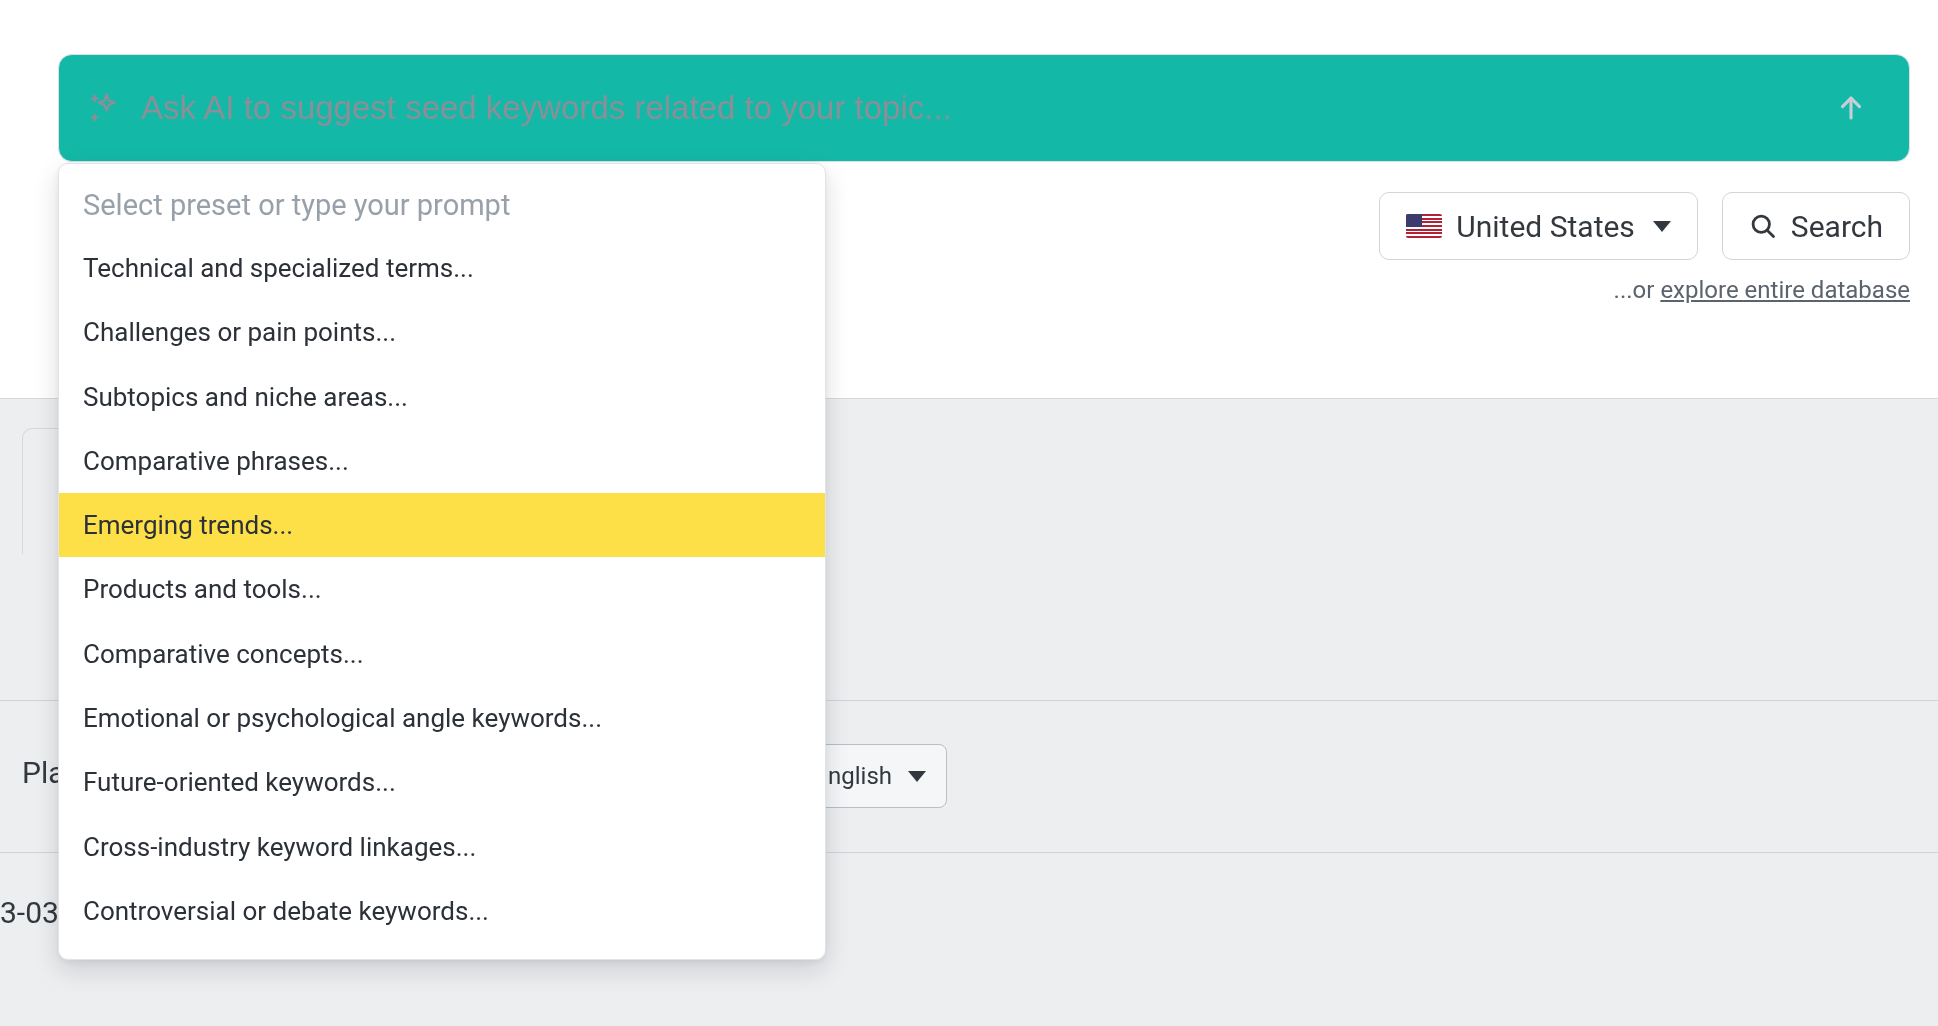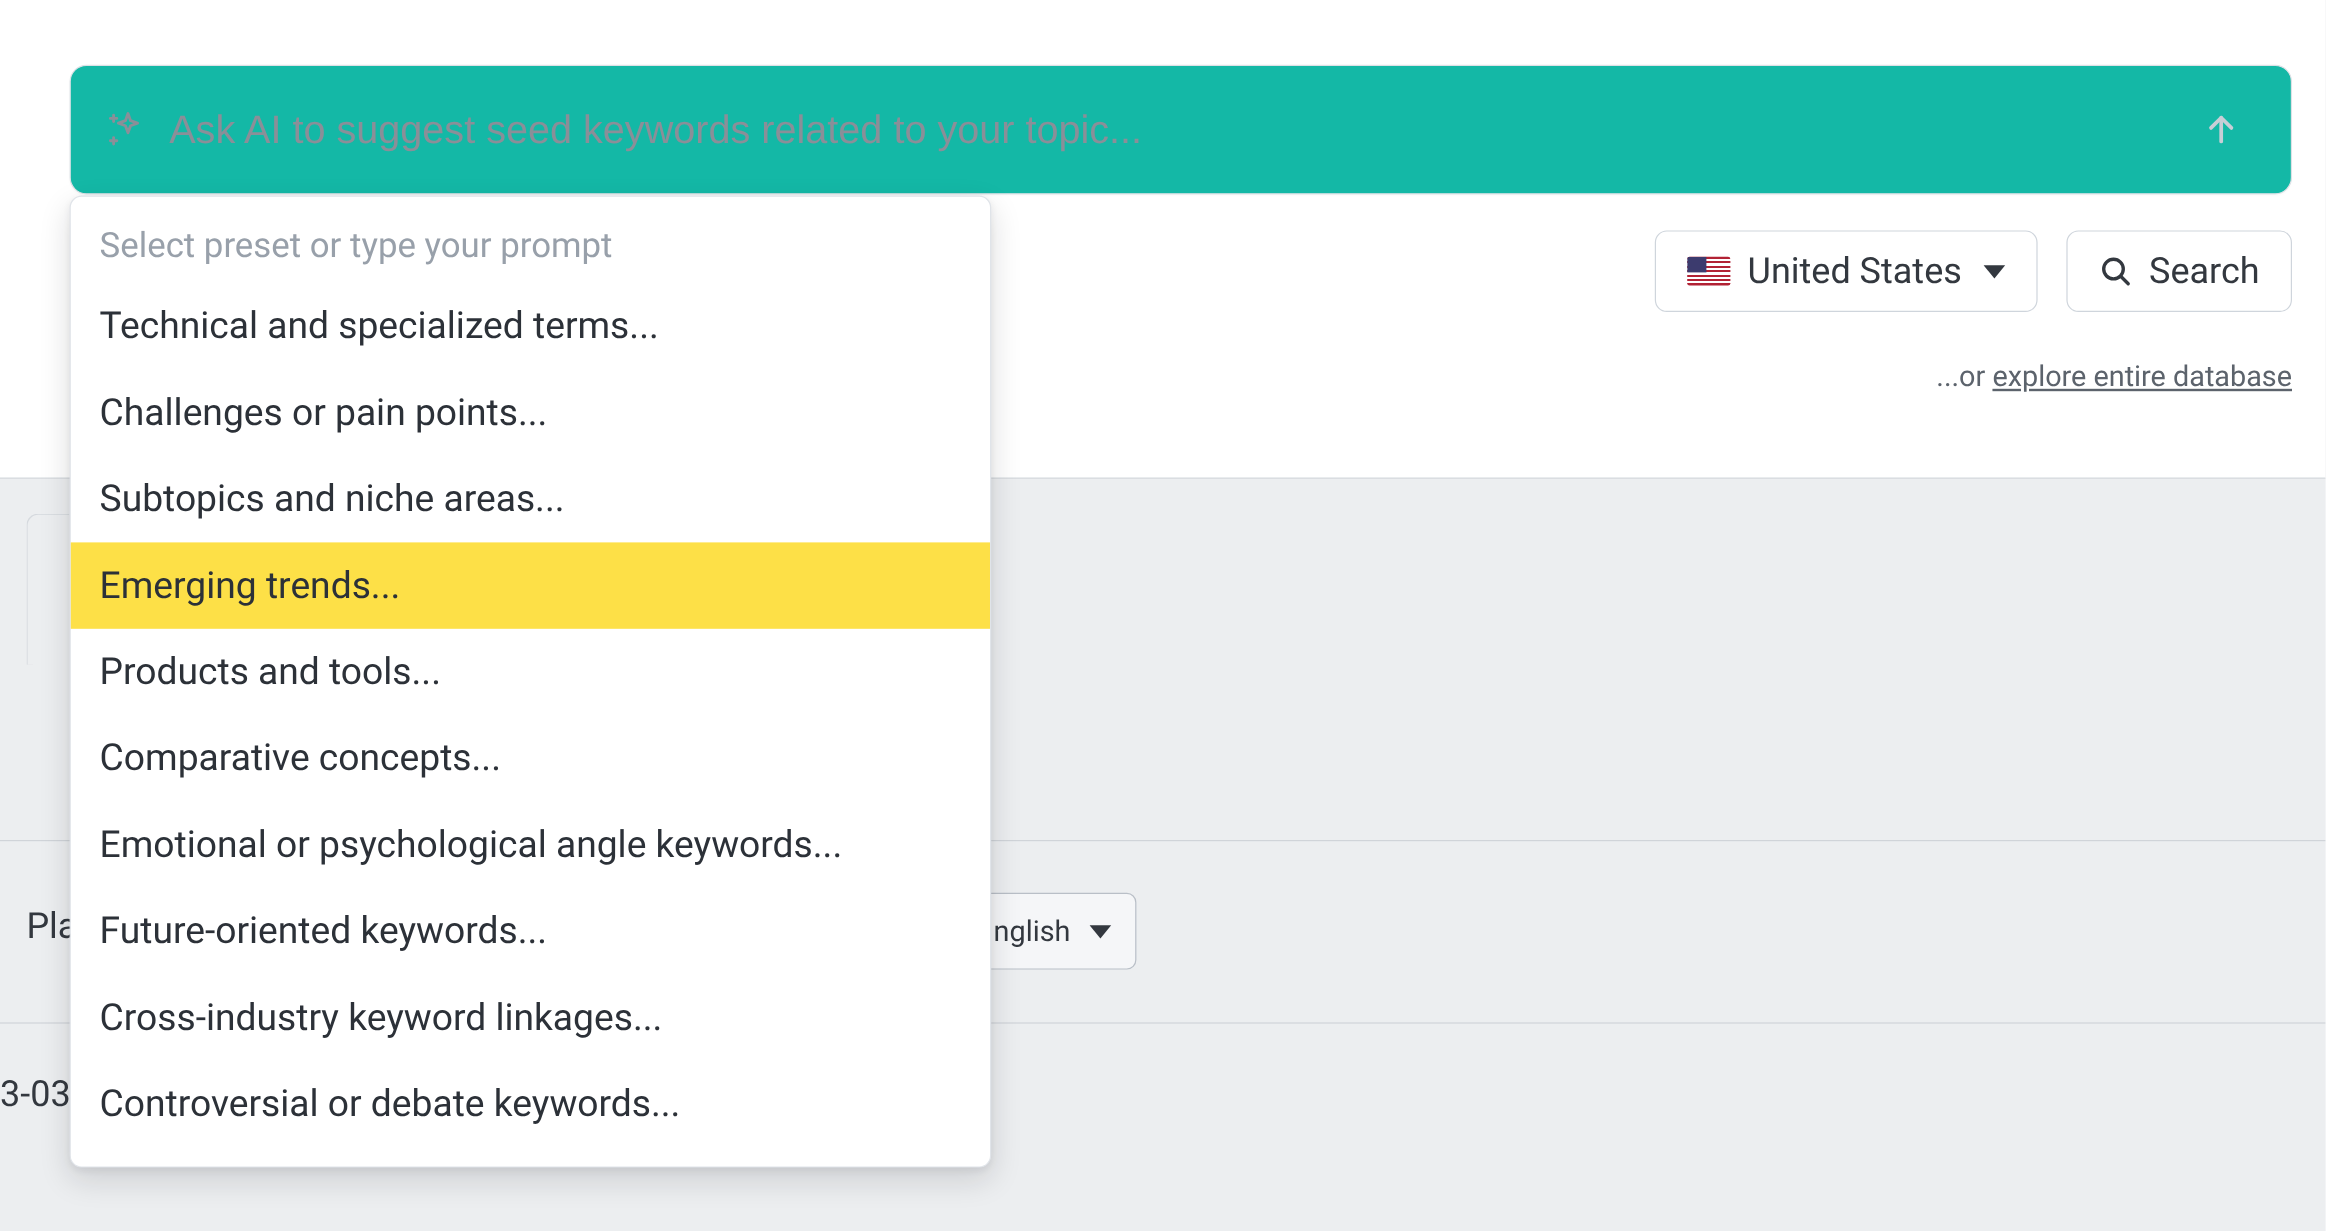--- a/index.html
+++ b/index.html
@@ -64,21 +64,21 @@
       cursor: pointer;
     }
     
     .controls-row {
       position: absolute;
       right: 28px;
       top: 192px;
       display: flex;
       flex-direction: column;
       align-items: flex-end;
-      gap: 40px;
+      gap: 16px;
     }
     .controls-inline {
       display: flex;
       gap: 24px;
     }
     .pill {
       height: 68px;
       border: 1.3px solid #cfd5dc;
       border-radius: 10px;
       background: #fff;
@@ -188,21 +188,21 @@
       padding: 18px 0 16px 0;
       z-index: 50;
     }
     .dropdown-header {
       padding: 6px 24px 14px 24px;
       font-size: 29px;
       color: #98a0aa;
     }
     .dropdown-item {
       padding: 12px 24px;
-      font-size: 31px;
+      font-size: 26px;
       color: #2c3138;
       cursor: pointer;
       line-height: 1.55;
     }
     .dropdown-item.highlight {
       background: #fde047;
     }
     
     .tab-stub {
       position: absolute;
@@ -273,20 +273,21 @@
       <span>...or </span><a>explore entire database</a>
     </div>
   </div>
 
   <div class="dropdown">
     <div class="dropdown-header">Select preset or type your prompt</div>
     <div id="dropdown-list">
         <div class="dropdown-item">Technical and specialized terms...</div>
         <div class="dropdown-item">Challenges or pain points...</div>
         <div class="dropdown-item">Subtopics and niche areas...</div>
+        <div class="dropdown-item">Comparative phrases...</div>
         <div class="dropdown-item highlight">Emerging trends...</div>
         <div class="dropdown-item">Products and tools...</div>
         <div class="dropdown-item">Comparative concepts...</div>
         <div class="dropdown-item">Emotional or psychological angle keywords...</div>
         <div class="dropdown-item">Future-oriented keywords...</div>
         <div class="dropdown-item">Cross-industry keyword linkages...</div>
         <div class="dropdown-item">Controversial or debate keywords...</div>
       </div>
   </div>
 

